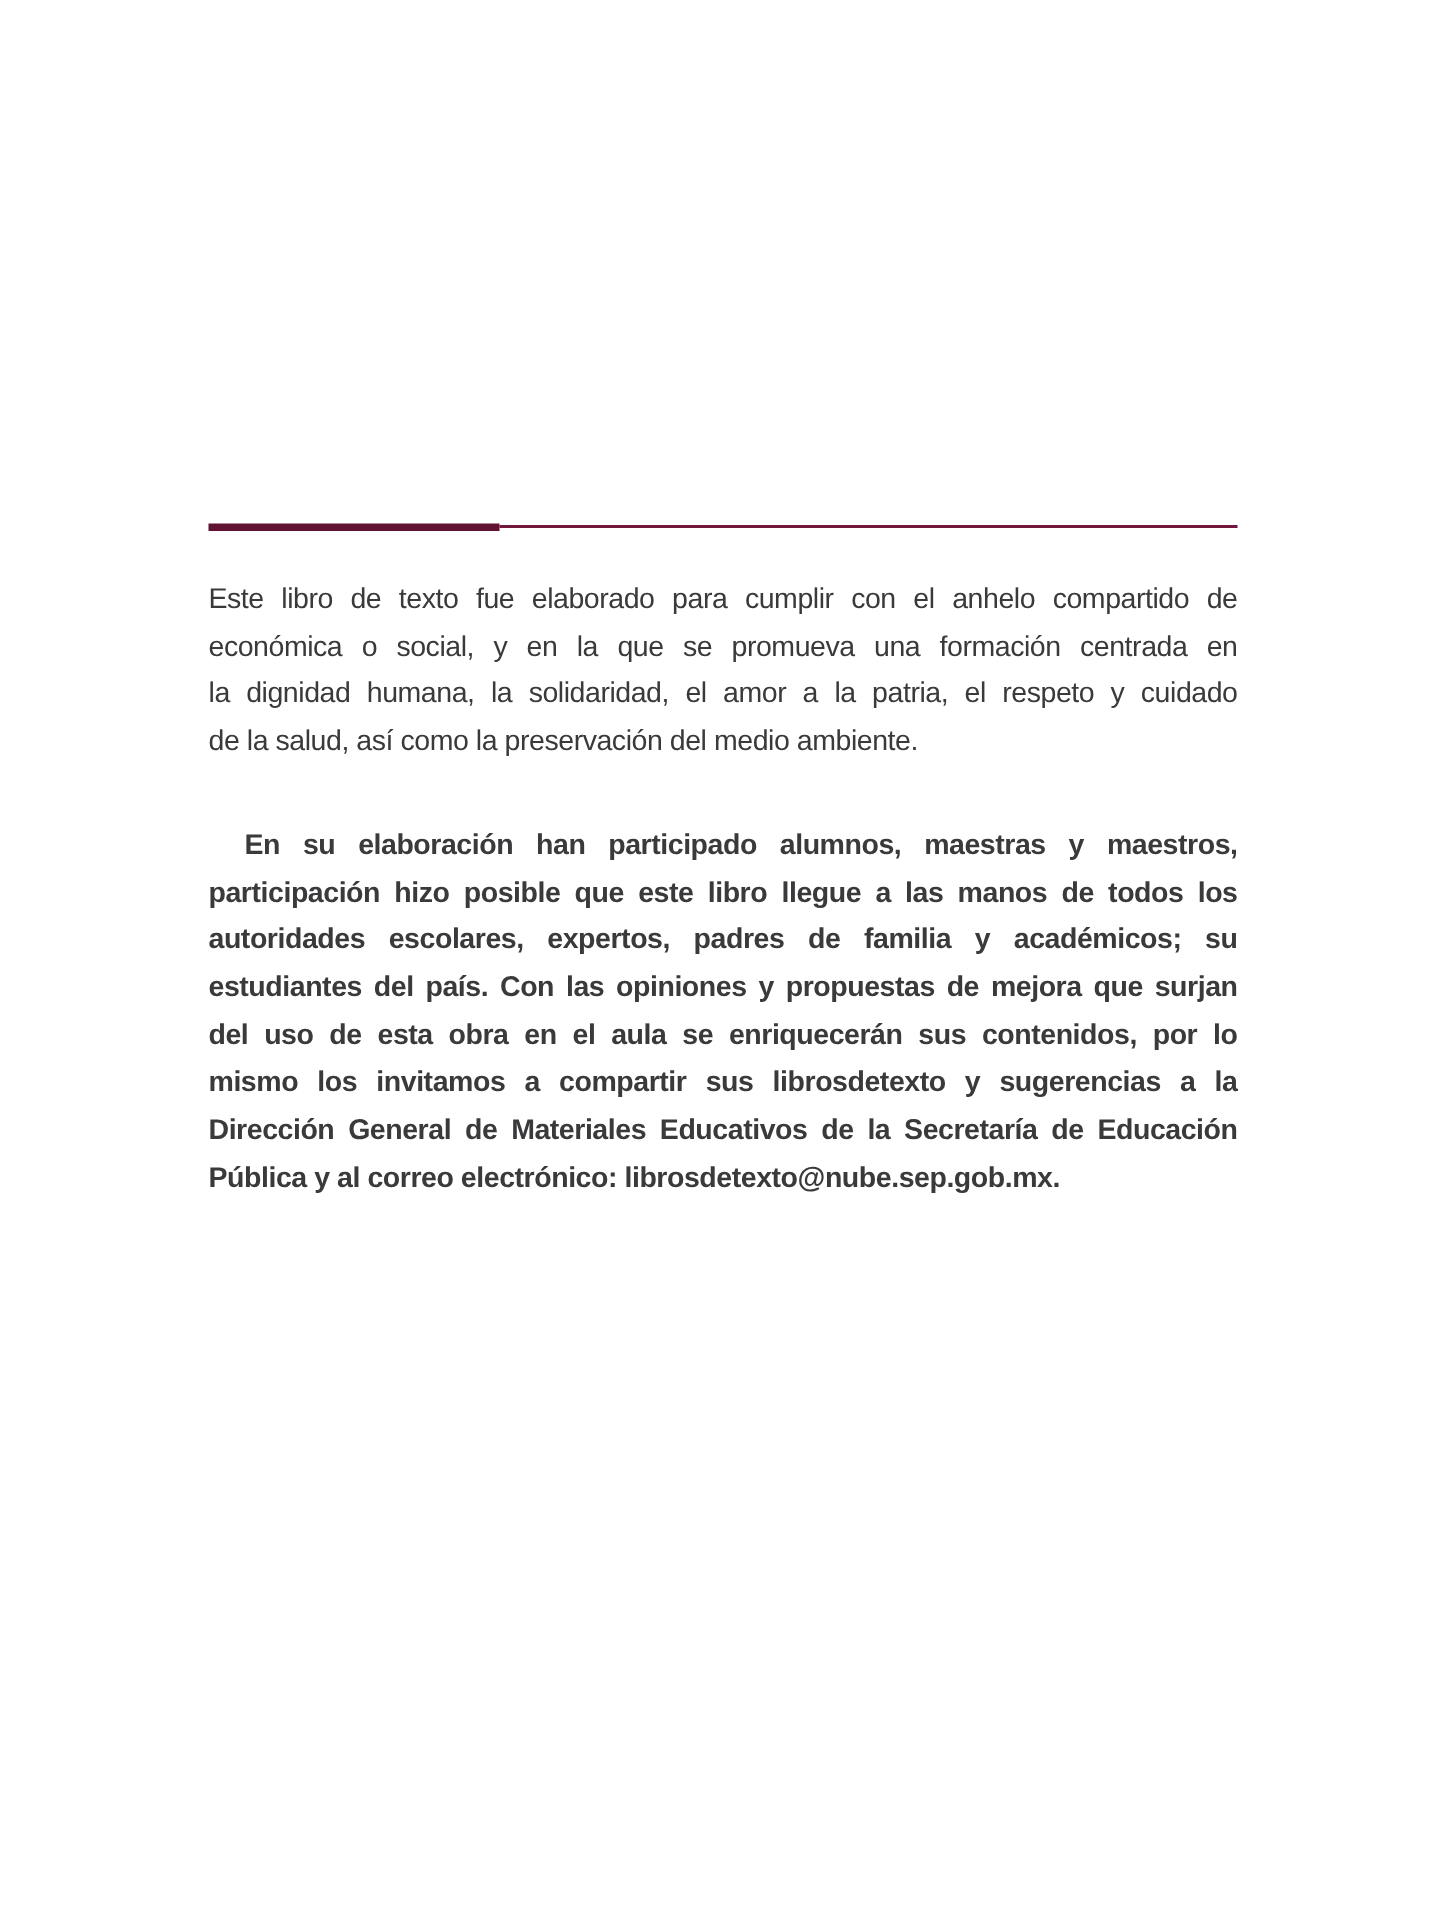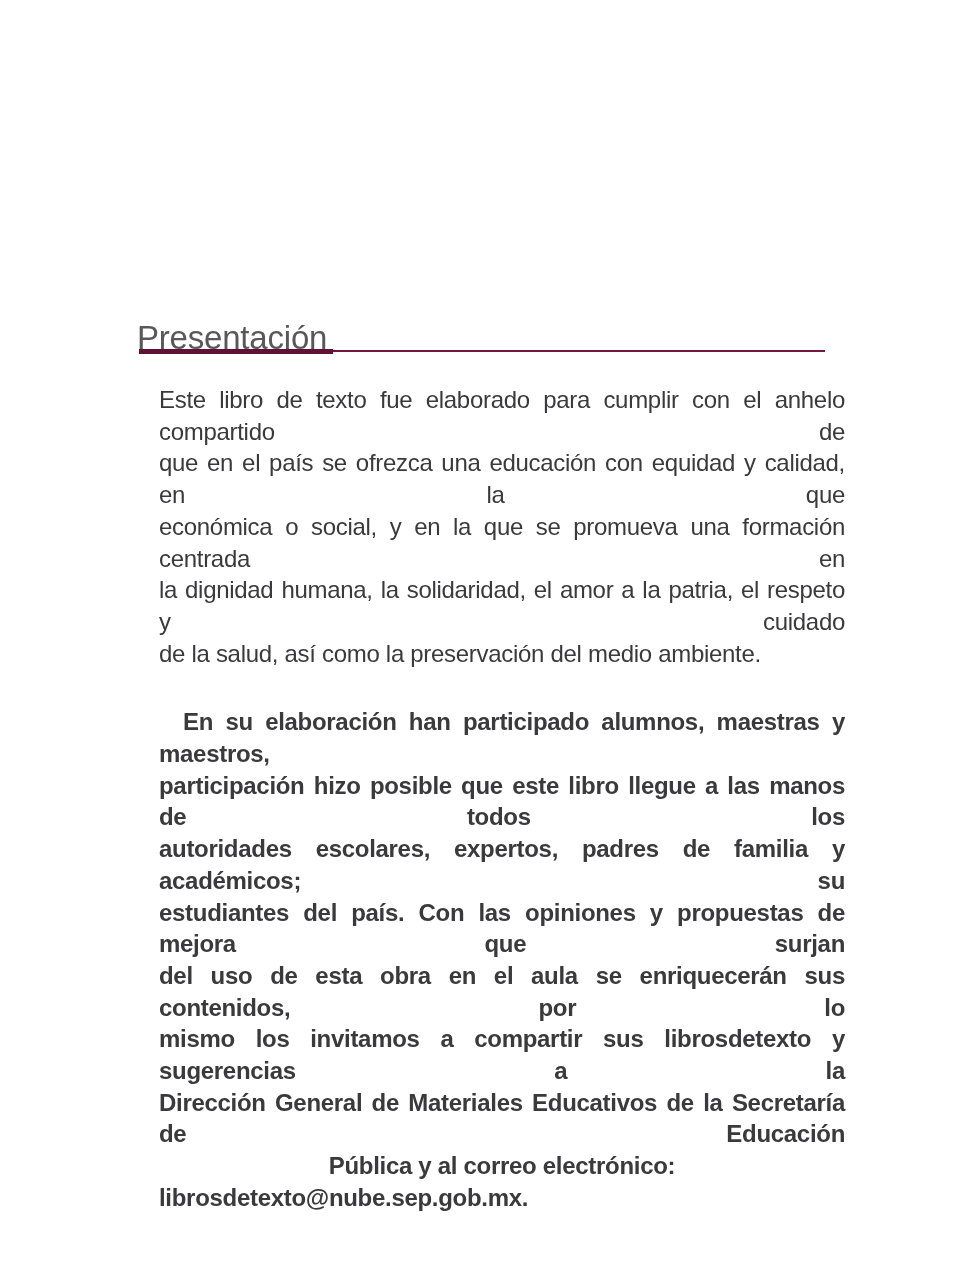--- a/index.html
+++ b/index.html
@@ -47,24 +47,23 @@
     width: 492px;
     height: 2px;
     background: var(--rule-thin, #70183d);
   }
   .doc-body {
     position: absolute;
     left: 139px;
     top: 384px;
     width: 686px;
     color: var(--body-color, #3a3a3c);
-    font-size: 24px;
+    font-size: 19px;
     letter-spacing: -0.3px;
     line-height: 31.7px;
-    margin-left: 20px;
   }
   .paragraph { margin: 0; }
   .paragraph + .paragraph { margin-top: 37px; font-weight: bold; }
   .line {
     text-align: justify;
     text-align-last: justify;
     white-space: normal;
   }
   .line-last {
     text-align: center;
@@ -72,32 +71,30 @@
   }
   .line-indent {
     text-indent: 24px;
   }
 </style>
 </head>
 <body>
 
 <div class="page" style="--page-bg: #ffffff; --title-color: #58585a; --body-color: #3a3a3c; --rule-thick: #611232; --rule-thin: #70183d;">
 
-  <h1 class="doc-title">Presentación</h1>
 
   <div class="title-rule">
     <div class="rule-thick"></div>
     <div class="rule-thin"></div>
   </div>
 
   <div class="doc-body">
 
     <div class="paragraph">
       <div class="line">Este libro de texto fue elaborado para cumplir con el anhelo compartido de</div>
-      <div class="line">que en el país se ofrezca una educación con equidad y calidad, en la que</div>
       <div class="line">económica o social, y en la que se promueva una formación centrada en</div>
       <div class="line">la dignidad humana, la solidaridad, el amor a la patria, el respeto y cuidado</div>
       <div class="line line-last">de la salud, así como la preservación del medio ambiente.</div>
     </div>
 
     <div class="paragraph">
       <div class="line line-indent">En su elaboración han participado alumnos, maestras y maestros,</div>
       <div class="line">participación hizo posible que este libro llegue a las manos de todos los</div>
       <div class="line">autoridades escolares, expertos, padres de familia y académicos; su</div>
       <div class="line">estudiantes del país. Con las opiniones y propuestas de mejora que surjan</div>

